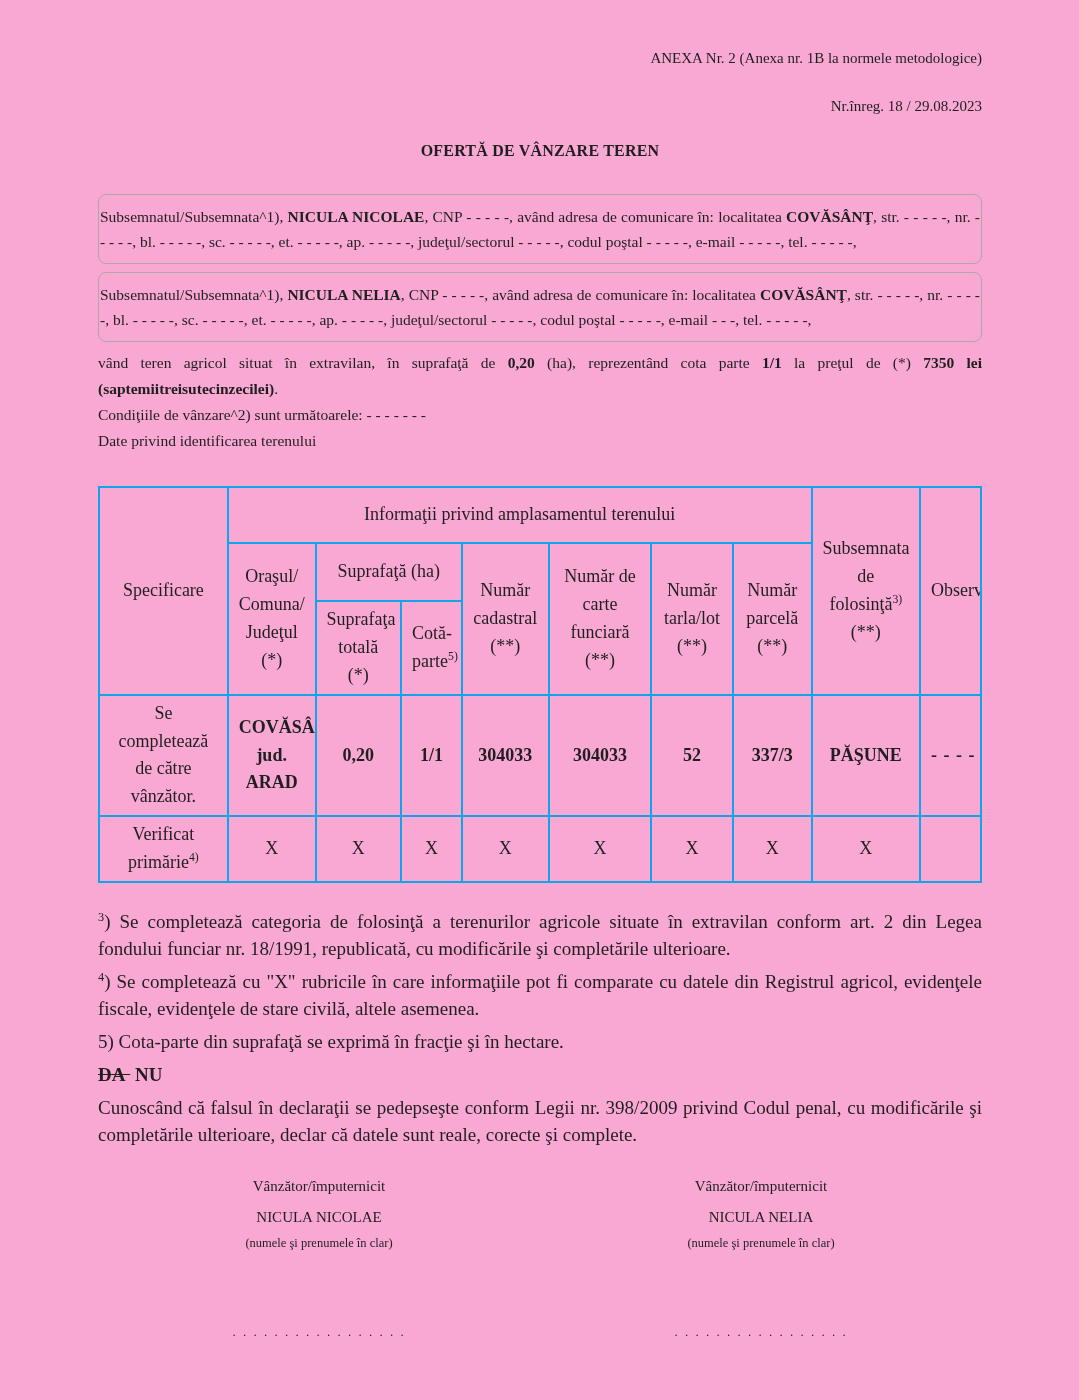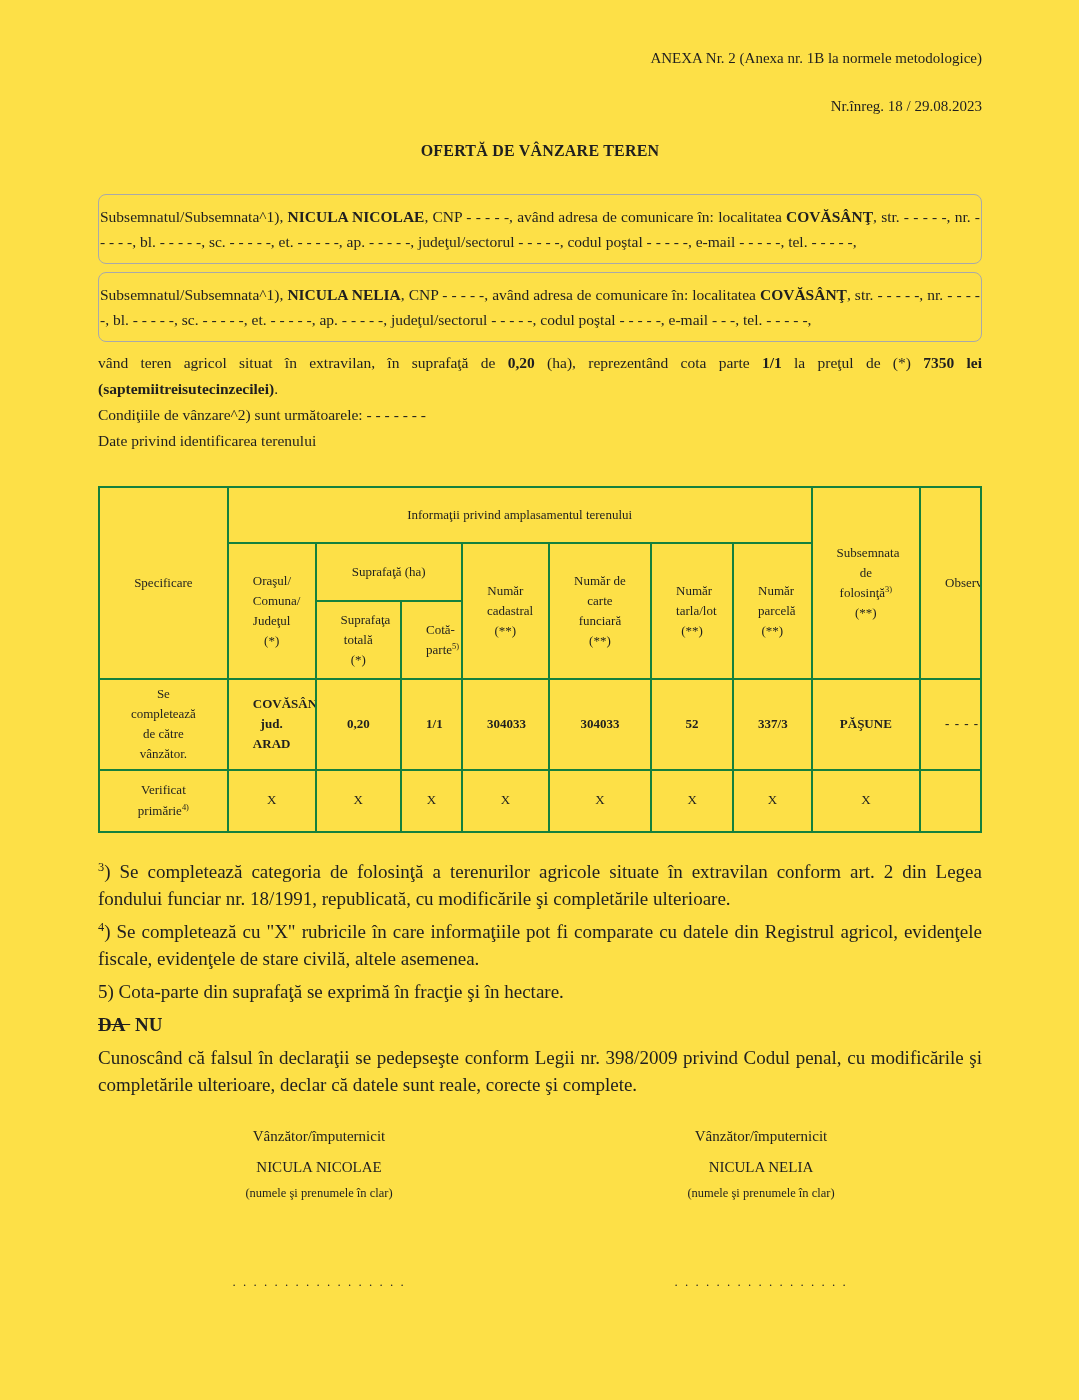--- a/index.html
+++ b/index.html
@@ -2,21 +2,21 @@
 <html><head>
 <meta charset="utf-8">
 <style>
   * { margin: 0; padding: 0; box-sizing: border-box; }
   html, body { background: #ffffff; }
   .page {
     position: relative;
     width: 1079px;
     height: 1400px;
     margin: 0 auto;
-    background: #fde047;
+    background: #f9a8d4;
     color: #1f1f1f;
     font-family: "Liberation Serif", "DejaVu Serif", serif;
     padding: 48px 97px 0 98px;
     overflow: hidden;
   }
   .right-line { text-align: right; font-size: 15px; line-height: 20px; }
   .annex-line { margin-bottom: 28px; }
   .reg-line { margin-bottom: 26px; }
   .doc-title { text-align: center; font-size: 16px; font-weight: bold; letter-spacing: 0.2px; margin-bottom: 34px; }
 
@@ -32,26 +32,26 @@
   .body-par { font-size: 15.5px; line-height: 26px; text-align: justify; }
   .plain-line { font-size: 15.5px; line-height: 26px; }
   .caption-line { font-size: 15.5px; line-height: 26px; margin-bottom: 32px; }
 
   table.land-table {
     width: 100%;
     border-collapse: collapse;
     table-layout: fixed;
   }
   table.land-table td {
-    border: 2px solid #15803d;
+    border: 2px solid #0ea5e9;
     text-align: center;
     vertical-align: middle;
-    font-size: 13px;
+    font-size: 18px;
     line-height: 1.55;
-    padding: 4px 24px;
+    padding: 4px 10px;
     overflow: hidden;
   }
   tr.h-row-1 { height: 56px; }
   tr.h-row-2 { height: 58px; }
   tr.h-row-3 { height: 78px; }
   tr.seller-row { height: 80px; }
   tr.verificat-row { height: 62px; }
   td.val { font-weight: bold; font-size: 13.5px; }
   td.xmark { font-size: 20px; font-weight: normal; }
   td.dashes { font-size: 11px; font-weight: bold; letter-spacing: 1px; white-space: nowrap; }

